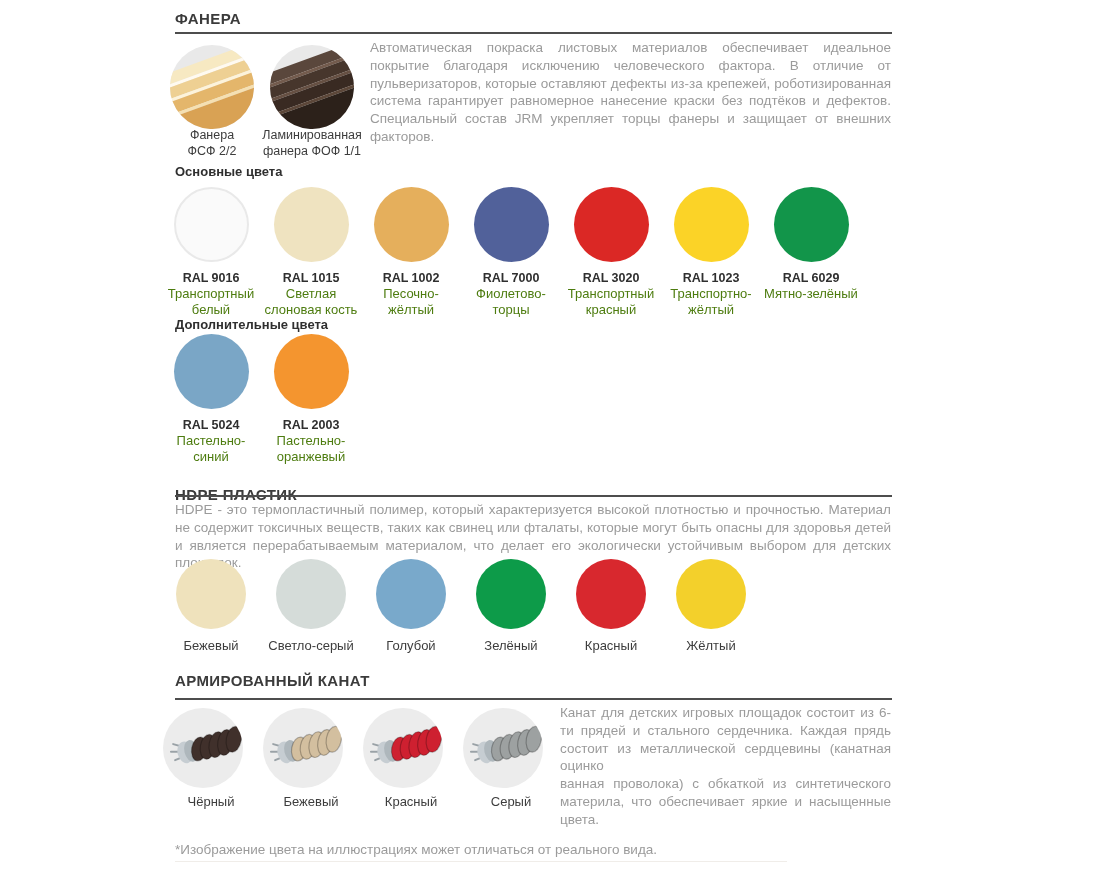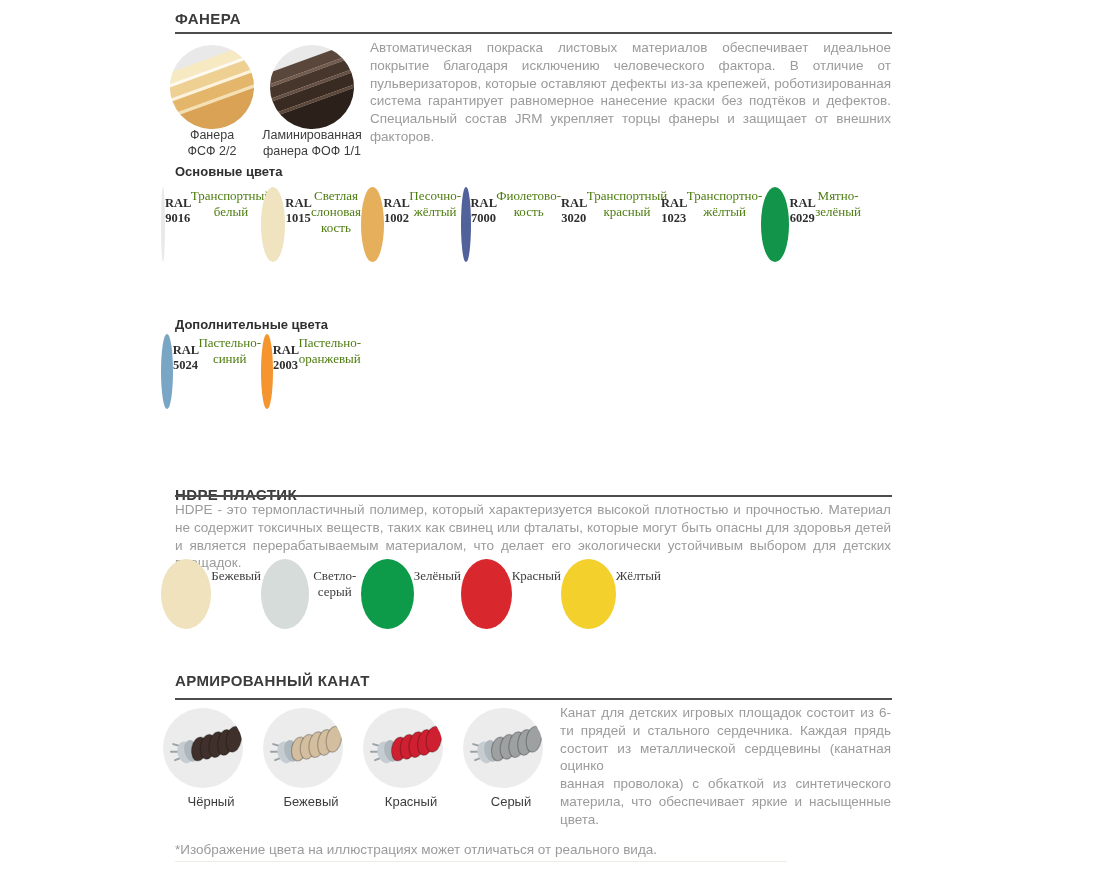--- a/index.html
+++ b/index.html
@@ -15,21 +15,21 @@
           text-align:justify; }
   .pre  { white-space:pre-line; }
 
   .sub-head { position:absolute; left:175px; font-size:13px; font-weight:700; color:#2f2f2f; }
 
   .thumb { position:absolute; width:84px; height:84px; }
   .thumb-label { position:absolute; top:128px; text-align:center; font-size:12.5px;
                  line-height:1.25; color:#3d3d3d; white-space:pre-line; }
 
   .swatch-row { position:absolute; left:161px; display:flex; }
-  .cell { width:100px; display:flex; flex-direction:row; align-items:flex-start;font-family:Liberation Serif, serif; }
+  .cell { width:100px; display:flex; flex-direction:column; align-items:center; }
   .dot  { width:75px; height:75px; border-radius:50%; }
   .dot.ring { border:2px solid #e9e9e9; }
   .dot-sm { width:70px; height:70px; border-radius:50%; }
   .code { margin-top:9px; font-size:12.5px; font-weight:700; color:#2f2f2f; text-align:center; }
   .cname { margin-top:1px; font-size:13px; color:#4d7c0f; line-height:1.22;
            text-align:center; white-space:pre-line; }
   .hname { margin-top:9px; font-size:13px; color:#3d3d3d; text-align:center; }
 
   .rope-row { position:absolute; left:161px; display:flex; }
   .rope-cell { width:100px; display:flex; flex-direction:column; }
@@ -110,21 +110,21 @@
     <div class="cell">
       <div class="dot" style="background: rgb(229, 175, 92);"></div>
       <div class="code">RAL 1002</div>
       <div class="cname">Песочно-
 жёлтый</div>
     </div>
     <div class="cell">
       <div class="dot" style="background: rgb(81, 97, 154);"></div>
       <div class="code">RAL 7000</div>
       <div class="cname">Фиолетово-
-кость</div>
+торцы</div>
     </div>
     <div class="cell">
       <div class="dot" style="background: rgb(219, 40, 37);"></div>
       <div class="code">RAL 3020</div>
       <div class="cname">Транспортный
 красный</div>
     </div>
     <div class="cell">
       <div class="dot" style="background: rgb(251, 211, 39);"></div>
       <div class="code">RAL 1023</div>
@@ -161,20 +161,24 @@
   <div class="para" style="left:175px; top:501px; width:716px;">HDPE - это термопластичный полимер, который характеризуется высокой плотностью и прочностью. Материал не содержит токсичных веществ, таких как свинец или фталаты, которые могут быть опасны для здоровья детей и является перерабатываемым материалом, что делает его экологически устойчивым выбором для детских площадок.</div>
 
   <div class="swatch-row" style="top:559px;">
     <div class="cell">
       <div class="dot-sm" style="background: rgb(239, 226, 188);"></div>
       <div class="hname">Бежевый</div>
     </div>
     <div class="cell">
       <div class="dot-sm" style="background: rgb(213, 220, 217);"></div>
       <div class="hname">Светло-серый</div>
+    </div>
+    <div class="cell">
+      <div class="dot-sm" style="background: rgb(121, 169, 203);"></div>
+      <div class="hname">Голубой</div>
     </div>
     <div class="cell">
       <div class="dot-sm" style="background: rgb(13, 155, 73);"></div>
       <div class="hname">Зелёный</div>
     </div>
     <div class="cell">
       <div class="dot-sm" style="background: rgb(216, 40, 46);"></div>
       <div class="hname">Красный</div>
     </div>
     <div class="cell">

